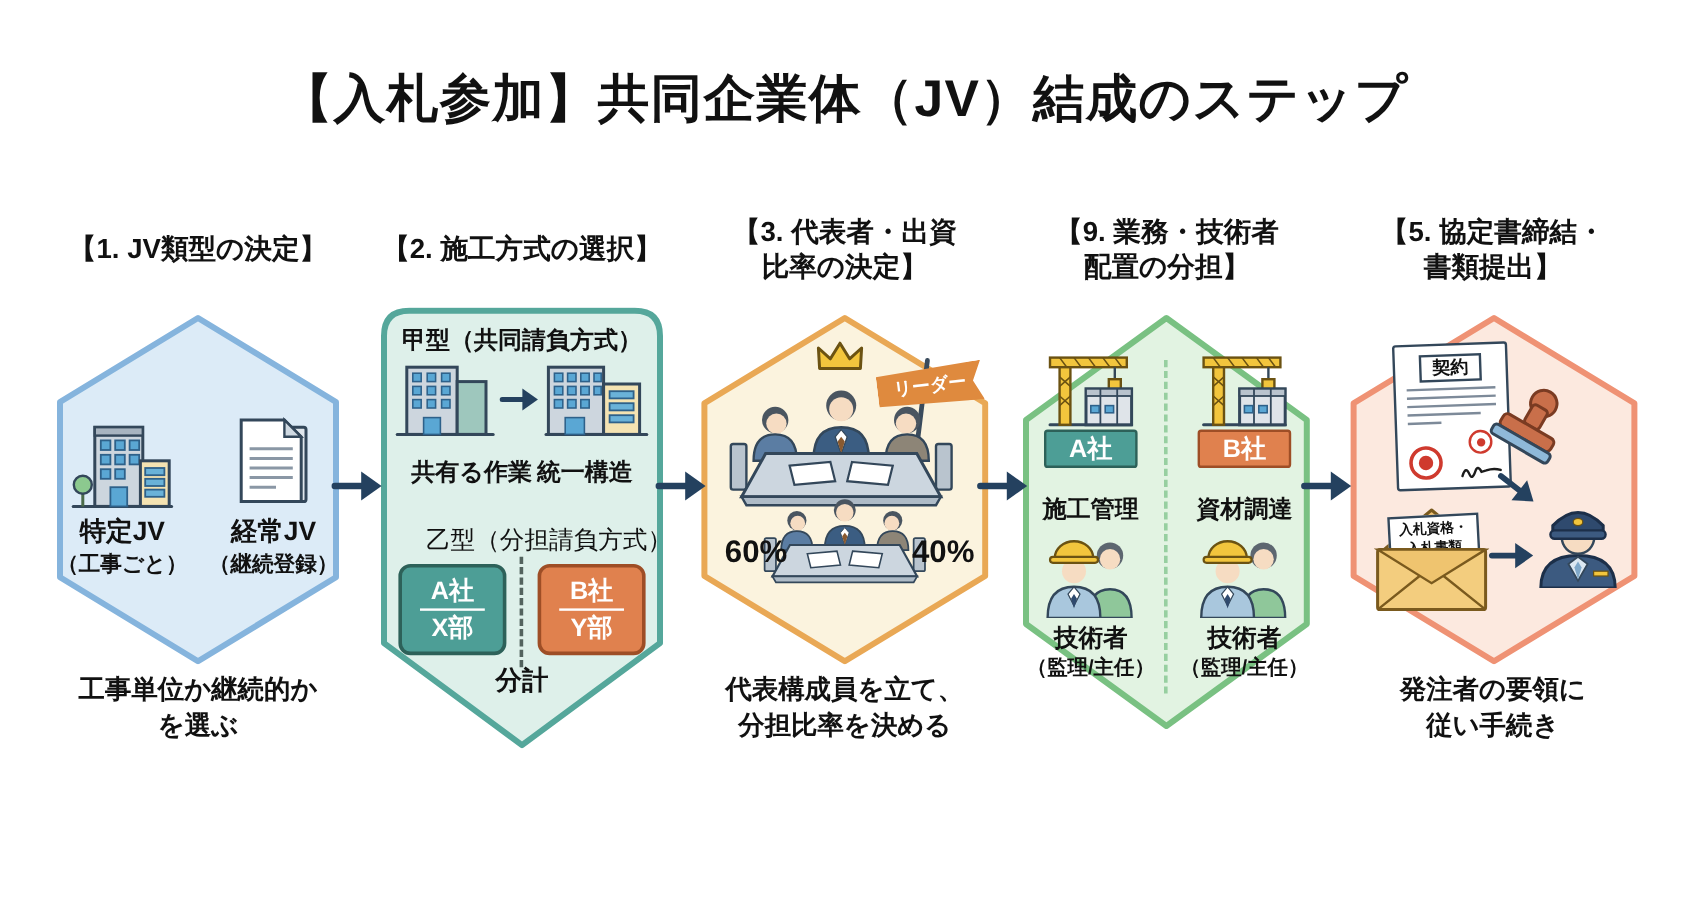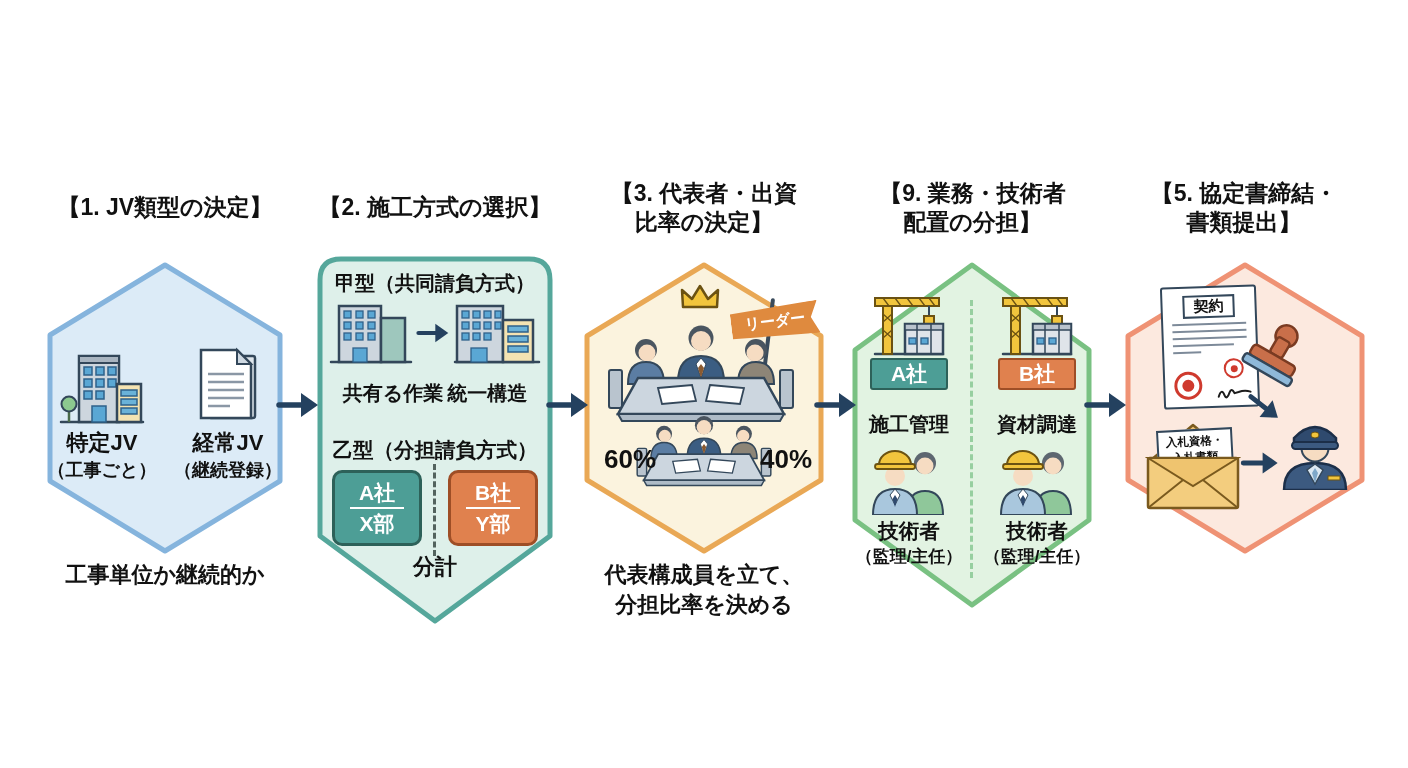--- a/index.html
+++ b/index.html
@@ -23,21 +23,21 @@
   .opts{position:absolute;top:332px;left:0;width:100%;display:flex;justify-content:center;gap:14px;}
   .opt{display:flex;flex-direction:column;align-items:center;width:112px;}
   .opt .icn{height:94px;display:flex;align-items:flex-end;justify-content:center;}
   .opt-label{font-size:22px;font-weight:800;margin-top:2px;}
   .opt-sub{font-size:18px;font-weight:800;}
   
   .kou-title{position:absolute;top:270px;left:0;width:100%;text-align:center;font-size:20px;font-weight:800;}
   .brow{position:absolute;top:300px;left:12px;width:226px;display:flex;align-items:flex-end;justify-content:center;gap:3px;}
   .klabels{position:absolute;top:380px;left:0;width:100%;display:flex;justify-content:center;gap:4px;
            font-size:20px;font-weight:800;}
-  .otsu-title{position:absolute;top:436px;left:0;width:100%;text-align:center;font-size:20.5px;font-weight:700;}
+  .otsu-title{position:absolute;top:436px;left:0;width:100%;text-align:right;font-size:20.5px;font-weight:400;}
   .boxes{position:absolute;top:470px;left:22px;width:206px;display:flex;justify-content:space-between;}
   .cbox{width:84px;height:70px;border-radius:10px;color:#fff;font-size:21px;font-weight:800;
         display:flex;flex-direction:column;align-items:center;justify-content:center;line-height:1.1;}
   .cbox .ln{width:54px;height:2.5px;background:#fff;margin:3px 0;}
   .cbox-teal{background:#4d9e96;border:3px solid #2d6159;}
   .cbox-orange{background:#e0814e;border:3px solid #9e4e26;}
   .div2{position:absolute;left:123px;top:464px;height:92px;width:0;border-left:3px dashed #53635e;}
   .bunkei{position:absolute;top:552px;left:0;width:100%;text-align:center;font-size:22px;font-weight:800;}
   
   .crown{position:absolute;top:282px;left:100px;}
@@ -247,20 +247,21 @@
     <circle cx="37" cy="42" r="13.5" fill="#f6dcc2" stroke="#33475a" stroke-width="2"></circle>
     <path d="M16,32 q21,-22 42,0 v6 h-42 z" fill="#2f4a6e" stroke="#1c2f49" stroke-width="2.5"></path>
     <rect x="14" y="36" width="46" height="7" rx="3.5" fill="#3c5a80" stroke="#1c2f49" stroke-width="2"></rect>
     <ellipse cx="37" cy="29" rx="4" ry="3" fill="#f2c53d" stroke="#6b5212" stroke-width="1"></ellipse>
   </symbol>
 </defs>
 </svg>
 
 <div class="canvas">
 
+  <div class="title">【入札参加】共同企業体（JV）結成のステップ</div>
 
   <div class="col col1">
     <div class="hdr">
       <div>【1. JV類型の決定】</div>
     </div>
     <svg class="shape" style="top:262px;left:7px;" width="236" height="292" viewBox="0 0 236 292">
       <polygon points="118,3 233,73 233,219 118,289 3,219 3,73" fill="#dcebf7" stroke="#85b4dd" stroke-width="5" stroke-linejoin="round"></polygon>
     </svg>
     <div class="opts">
       <div class="opt">
@@ -277,20 +278,21 @@
             <svg width="70" height="82">
               <use href="#sym-docs"></use>
             </svg>
           </div>
         <div class="opt-label">経常JV</div>
         <div class="opt-sub">（継続登録）</div>
       </div>
     </div>
     <div class="cap">
       <div>工事単位か継続的か</div>
+      <div>を選ぶ</div>
     </div>
   </div>
 
   <div class="col col2">
     <div class="hdr">
       <div>【2. 施工方式の選択】</div>
     </div>
     <svg class="shape" style="top:256px;left:7px;" width="236" height="368" viewBox="0 0 236 368">
       <path d="M24,3 H212 Q233,3 233,24 V280 L118,365 L3,280 V24 Q3,3 24,3 Z" fill="#def0ea" stroke="#55a79b" stroke-width="5" stroke-linejoin="round"></path>
     </svg>
@@ -433,20 +435,24 @@
       <svg class="env-body" width="96" height="94">
           <use href="#sym-env-body"></use>
         </svg>
     </div>
     <svg class="arr-h" width="40" height="30">
         <use href="#sym-arrow"></use>
       </svg>
     <svg class="officer" width="74" height="84">
         <use href="#sym-officer"></use>
       </svg>
+    <div class="cap">
+      <div>発注者の要領に</div>
+      <div>従い手続き</div>
+    </div>
   </div>
 
   <svg class="flow-arrow fa1" width="44" height="34">
       <use href="#sym-arrow"></use>
     </svg>
   <svg class="flow-arrow fa2" width="44" height="34">
       <use href="#sym-arrow"></use>
     </svg>
   <svg class="flow-arrow fa3" width="44" height="34">
       <use href="#sym-arrow"></use>

